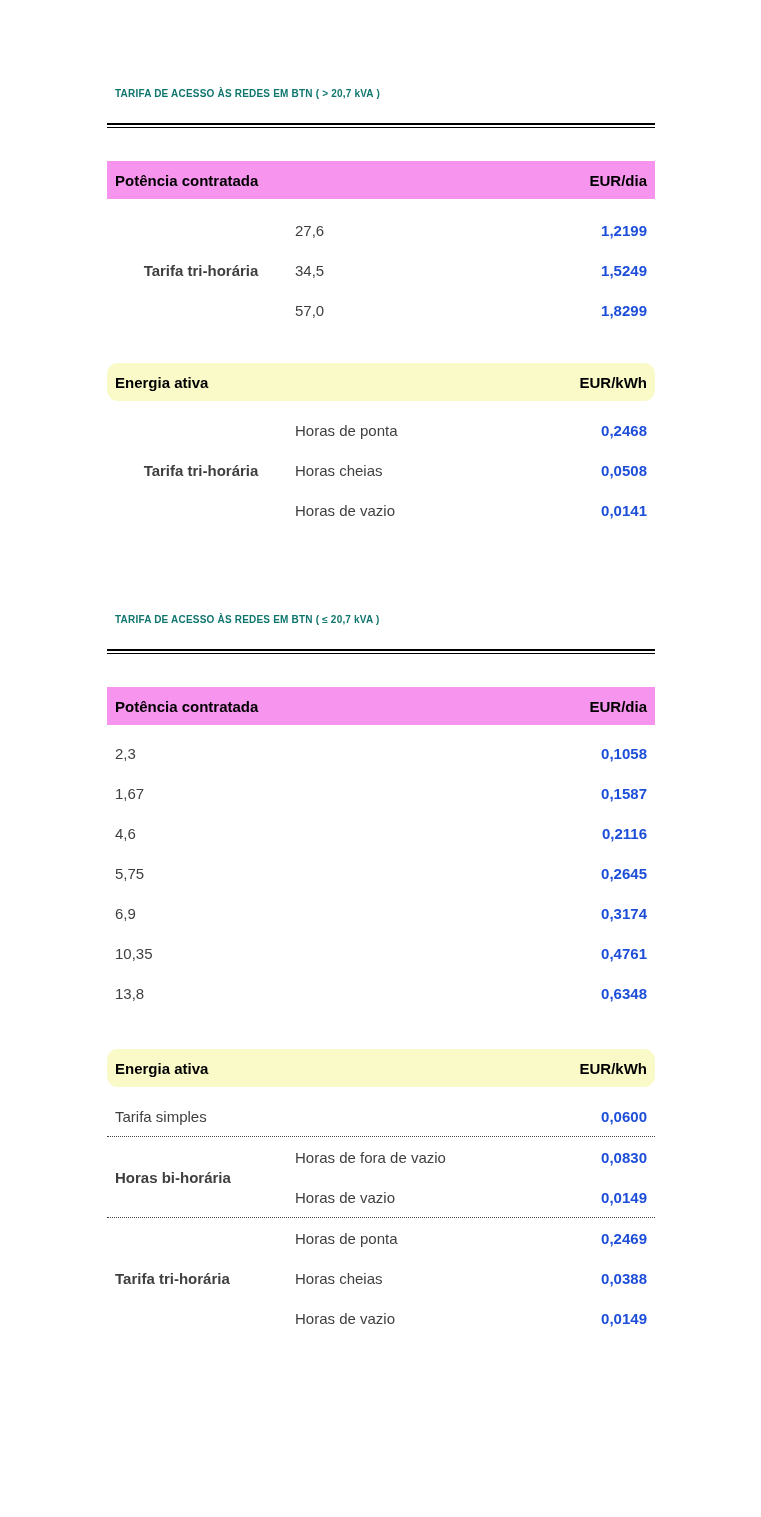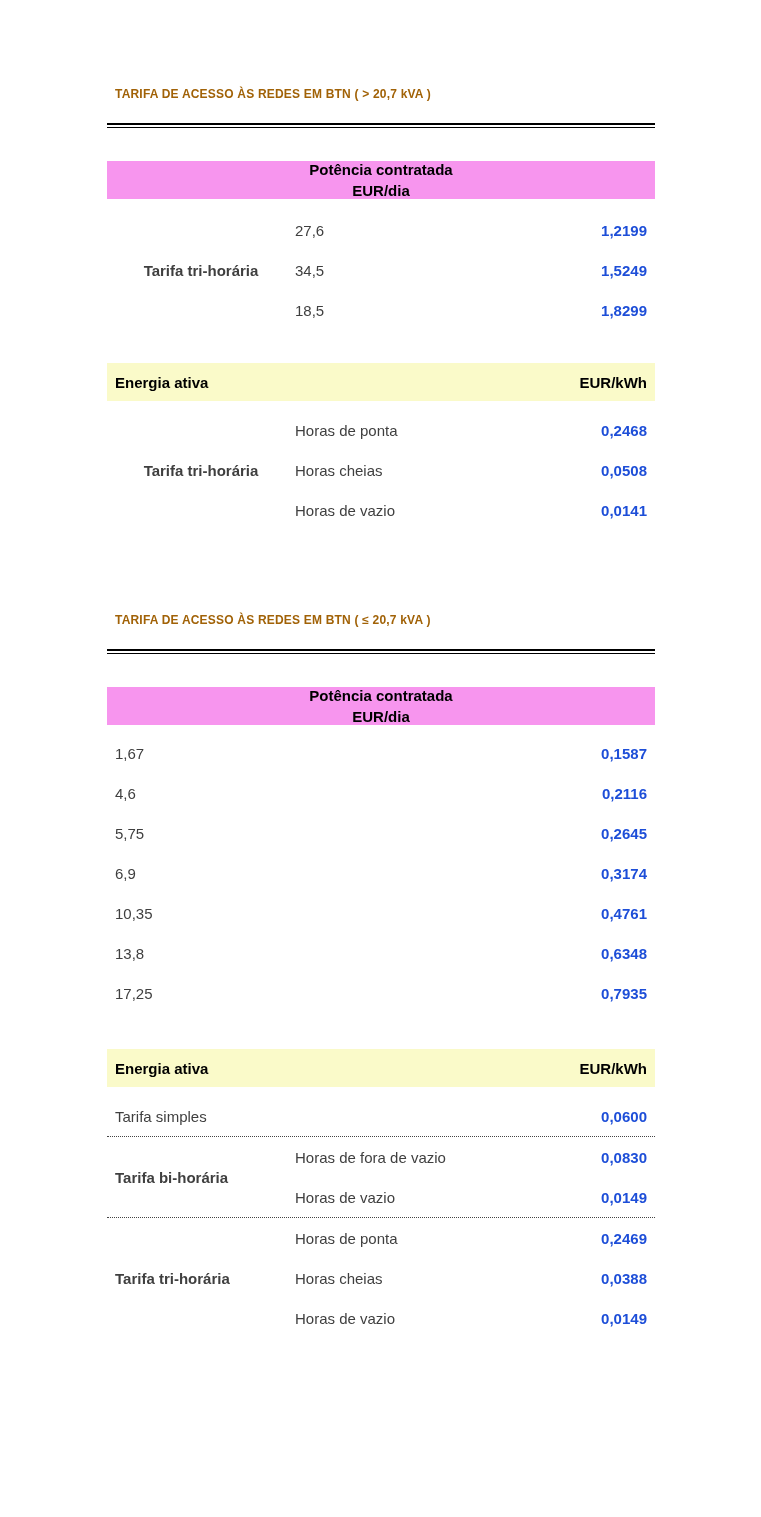--- a/index.html
+++ b/index.html
@@ -6,41 +6,41 @@
   body {
     width: 761px; height: 1517px;
     background: #ffffff;
     font-family: "Liberation Sans", "DejaVu Sans", sans-serif;
     font-size: 15px; color: #000;
     overflow: hidden;
   }
   .content { margin-left: 107px; width: 548px; }
 
   .title {
-    font-weight: bold; font-size: 12px; color: #a16207;
+    font-weight: bold; font-size: 10px; color: #0f766e;
     padding-left: 8px; line-height: 20px;
     letter-spacing: 0.2px;
   }
   .title.first { padding-top: 84px; }
   .title.second { padding-top: 80px; }
 
   .rule {
     margin-top: 19px; height: 2px;
     border-top: 2px solid #000;
     border-bottom: 1px solid #000;
   }
 
   .band {
     margin-top: 33px; height: 38px;
     display: flex; justify-content: space-between; align-items: center;
     padding: 0 8px; box-sizing: border-box;
     font-weight: bold; font-size: 15px; color: #000;
   }
-  .band.pink  { background: var(--pink); flex-direction: column; }
-  .band.yellow{ background: var(--yellow); }
+  .band.pink  { background: var(--pink); }
+  .band.yellow{ background: var(--yellow); border-radius: 11px; }
 
   .rows { }
   .rows.after-pink   { margin-top: 11px; }
   .rows.after-pink-2 { margin-top: 8px; }
   .rows.after-yellow { margin-top: 9px; }
 
   .row { height: 40px; display: flex; align-items: center; gap: 28px; }
   .row .lbl { color: var(--graytext); padding-left: 8px; }
   .row .sub { color: var(--graytext); }
   .row .val {
@@ -80,21 +80,21 @@
       <div class="grows">
         <div class="row">
           <span class="sub">27,6</span>
           <span class="val">1,2199</span>
         </div>
         <div class="row">
           <span class="sub">34,5</span>
           <span class="val">1,5249</span>
         </div>
         <div class="row">
-          <span class="sub">18,5</span>
+          <span class="sub">57,0</span>
           <span class="val">1,8299</span>
         </div>
       </div>
     </div>
   </div>
 
   <div class="band yellow">
     <span>Energia ativa</span>
     <span>EUR/kWh</span>
   </div>
@@ -122,20 +122,24 @@
   <div class="title second">TARIFA DE ACESSO ÀS REDES EM BTN ( ≤ 20,7 kVA )</div>
   <div class="rule"></div>
 
   <div class="band pink">
     <span>Potência contratada</span>
     <span>EUR/dia</span>
   </div>
 
   <div class="rows after-pink-2">
     <div class="row">
+      <span class="lbl">2,3</span>
+      <span class="val">0,1058</span>
+    </div>
+    <div class="row">
       <span class="lbl">1,67</span>
       <span class="val">0,1587</span>
     </div>
     <div class="row">
       <span class="lbl">4,6</span>
       <span class="val">0,2116</span>
     </div>
     <div class="row">
       <span class="lbl">5,75</span>
       <span class="val">0,2645</span>
@@ -144,41 +148,37 @@
       <span class="lbl">6,9</span>
       <span class="val">0,3174</span>
     </div>
     <div class="row">
       <span class="lbl">10,35</span>
       <span class="val">0,4761</span>
     </div>
     <div class="row">
       <span class="lbl">13,8</span>
       <span class="val">0,6348</span>
-    </div>
-    <div class="row">
-      <span class="lbl">17,25</span>
-      <span class="val">0,7935</span>
     </div>
   </div>
 
   <div class="band yellow" style="margin-top:36px;">
     <span>Energia ativa</span>
     <span>EUR/kWh</span>
   </div>
 
   <div class="rows after-yellow">
 
     <div class="row dotted-bottom">
       <span class="lbl">Tarifa simples</span>
       <span class="val">0,0600</span>
     </div>
 
     <div class="group dotted-bottom">
-      <div class="glabel leftpad">Tarifa bi-horária</div>
+      <div class="glabel leftpad">Horas bi-horária</div>
       <div class="grows">
         <div class="row">
           <span class="sub">Horas de fora de vazio</span>
           <span class="val">0,0830</span>
         </div>
         <div class="row">
           <span class="sub">Horas de vazio</span>
           <span class="val">0,0149</span>
         </div>
       </div>

